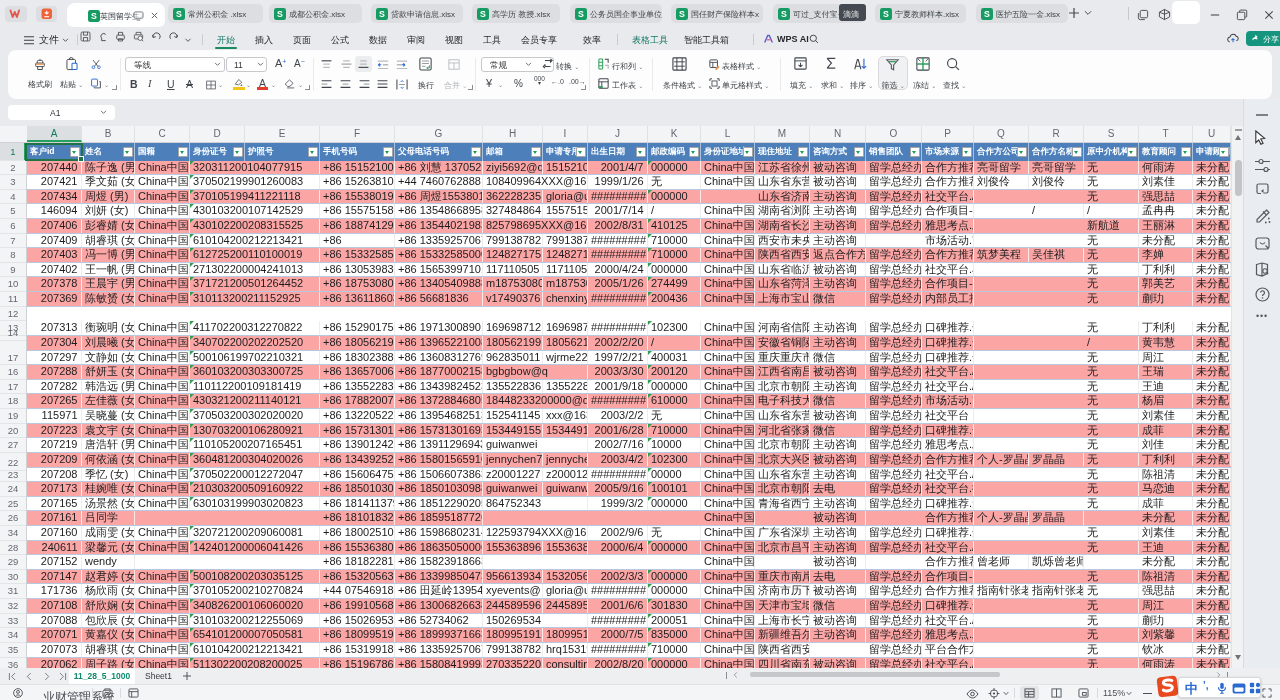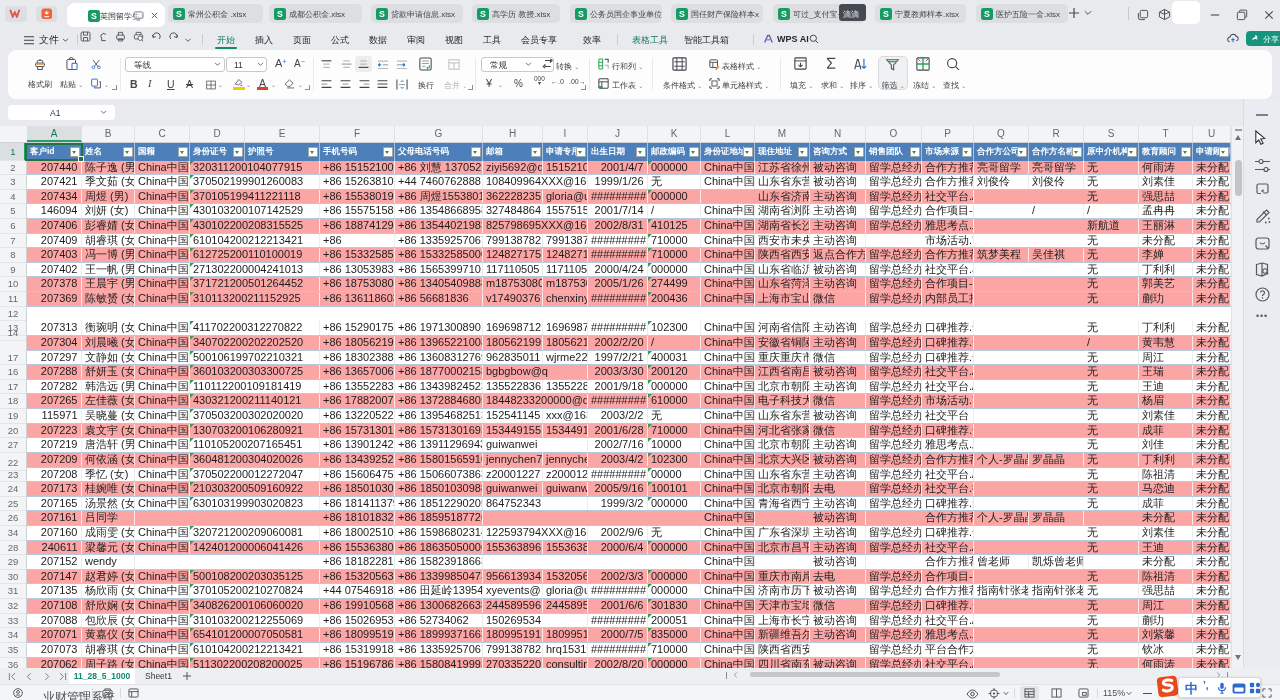--- a/index.html
+++ b/index.html
@@ -1048,21 +1048,21 @@
       <div class="c cL">China中国</div>
       <div class="c cM">重庆市南岸区</div>
       <div class="c cN">去电</div>
       <div class="c cO">留学总经办</div>
       <div class="c cP">合作项目-留学</div>
       <div class="c cS">无</div>
       <div class="c cT">陈祖清</div>
       <div class="c cU">未分配</div>
     </div>
     <div class="row rw" style="top:441.48px">
-      <div class="c cA ar">207135</div>
+      <div class="c cA ar">171736</div>
       <div class="c cB">杨欣雨 (女)</div>
       <div class="c cC">China中国</div>
       <div class="c cD tg">370105200210270824</div>
       <div class="c cF">+44 07546918555</div>
       <div class="c cG">+86 田延岭13954123</div>
       <div class="c cH">xyevents@</div>
       <div class="c cI">gloria@uki</div>
       <div class="c cJ ar">#########</div>
       <div class="c cK tg">000000</div>
       <div class="c cL">China中国</div>

